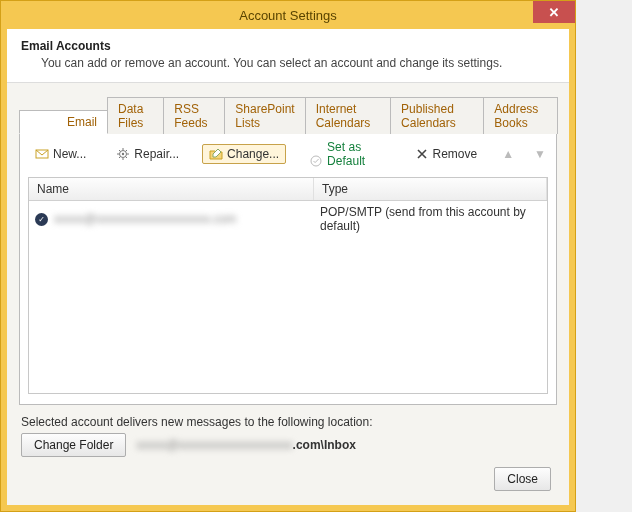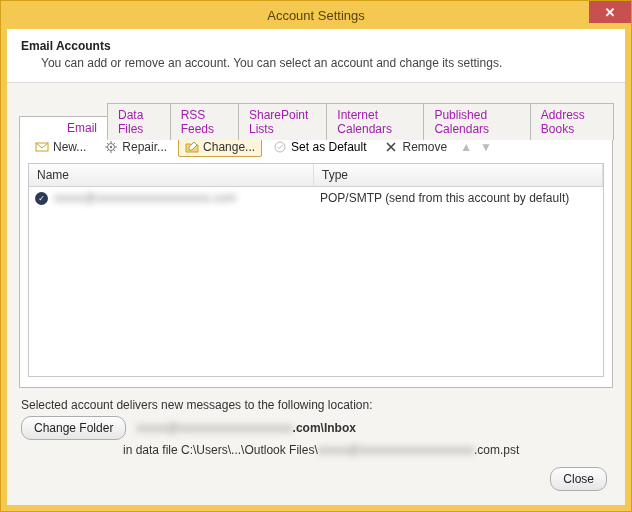--- a/index.html
+++ b/index.html
@@ -6,21 +6,21 @@
   body {
     margin: 0;
     font-family: "Segoe UI", Tahoma, sans-serif;
     font-size: 12px;
     background: #f0f0f0;
     width: 632px;
     height: 512px;
     overflow: hidden;
   }
   .window {
-    width: 632px;
+    width: 576px;
     height: 512px;
     border: 1px solid #d4a017;
     background: #fff;
     display: flex;
     flex-direction: column;
   }
   .titlebar {
     height: 28px;
     background: #f5c851;
     display: flex;
@@ -76,62 +76,63 @@
   }
   .tabs {
     display: flex;
     align-items: flex-end;
   }
   .tab {
     padding: 4px 10px;
     border: 1px solid #bbb;
     border-bottom: none;
     background: #f3f2ee;
-    color: #a21caf;
+    color: #a16207;
     margin-right: -1px;
     font-size: 12px;
     position: relative;
-    top: 12px;
+    top: 6px;
   }
   .tab.active {
     background: #fff;
     border-bottom: 1px solid #fff;
     z-index: 2;
     padding-left: 47px;
   }
   .tab-panel {
     border: 1px solid #bbb;
     background: #fff;
     padding: 6px 8px 10px 8px;
     flex: 1;
     display: flex;
     flex-direction: column;
   }
   .toolbar {
     display: flex;
     align-items: center;
-    gap: 4px;
+    gap: 16px;
     padding: 2px 0 6px 0;
   }
   .tb-btn {
     display: flex;
     align-items: center;
     gap: 4px;
     padding: 2px 6px;
     border: 1px solid transparent;
     color: #333;
     font-size: 12px;
     border-radius: 2px;
   }
   .tb-btn.selected {
     border: 1px solid #c7a24a;
     background: #fff5db;
   }
   .tb-btn.disabled {
-    color: #000000;
+    color: #15803d;
+    align-items: flex-end;
   }
   .tb-icon {
     width: 14px;
     height: 14px;
     display: inline-flex;
     align-items: center;
     justify-content: center;
   }
   .arrow {
     color: #bbb;
@@ -189,21 +190,21 @@
     align-items: center;
     gap: 10px;
     margin-top: 4px;
   }
   .btn {
     background: linear-gradient(#fdfdfd,#e7e7e7);
     border: 1px solid #adadad;
     padding: 4px 12px;
     font-size: 12px;
     color: #222;
-    border-radius: 10px;
+    border-radius: 2px;
   }
   .path-line {
     margin: 3px 0 0 102px;
     color: #333;
   }
   .footer {
     display: flex;
     justify-content: flex-end;
     padding: 10px 6px 4px 0;
   }
@@ -307,23 +308,20 @@
       </div>
 
       <div class="bottom-info">
         <div>Selected account delivers new messages to the following location:</div>
         <div class="cf-row">
           <button class="btn"><span>Change Folder</span></button>
           <span>
             <span class="blur">xxxxx@xxxxxxxxxxxxxxxxxxx</span><b>.com\Inbox</b>
           </span>
         </div>
-        <div class="path-line">
-          <span>in data file C:\Users\...\Outlook Files\</span><span class="blur">xxxxx@xxxxxxxxxxxxxxxxxxx</span><span>.com.pst</span>
-        </div>
       </div>
 
       <div class="footer">
         <button class="btn"><span>Close</span></button>
       </div>
 
     </div>
   </div>
 </div>
 

